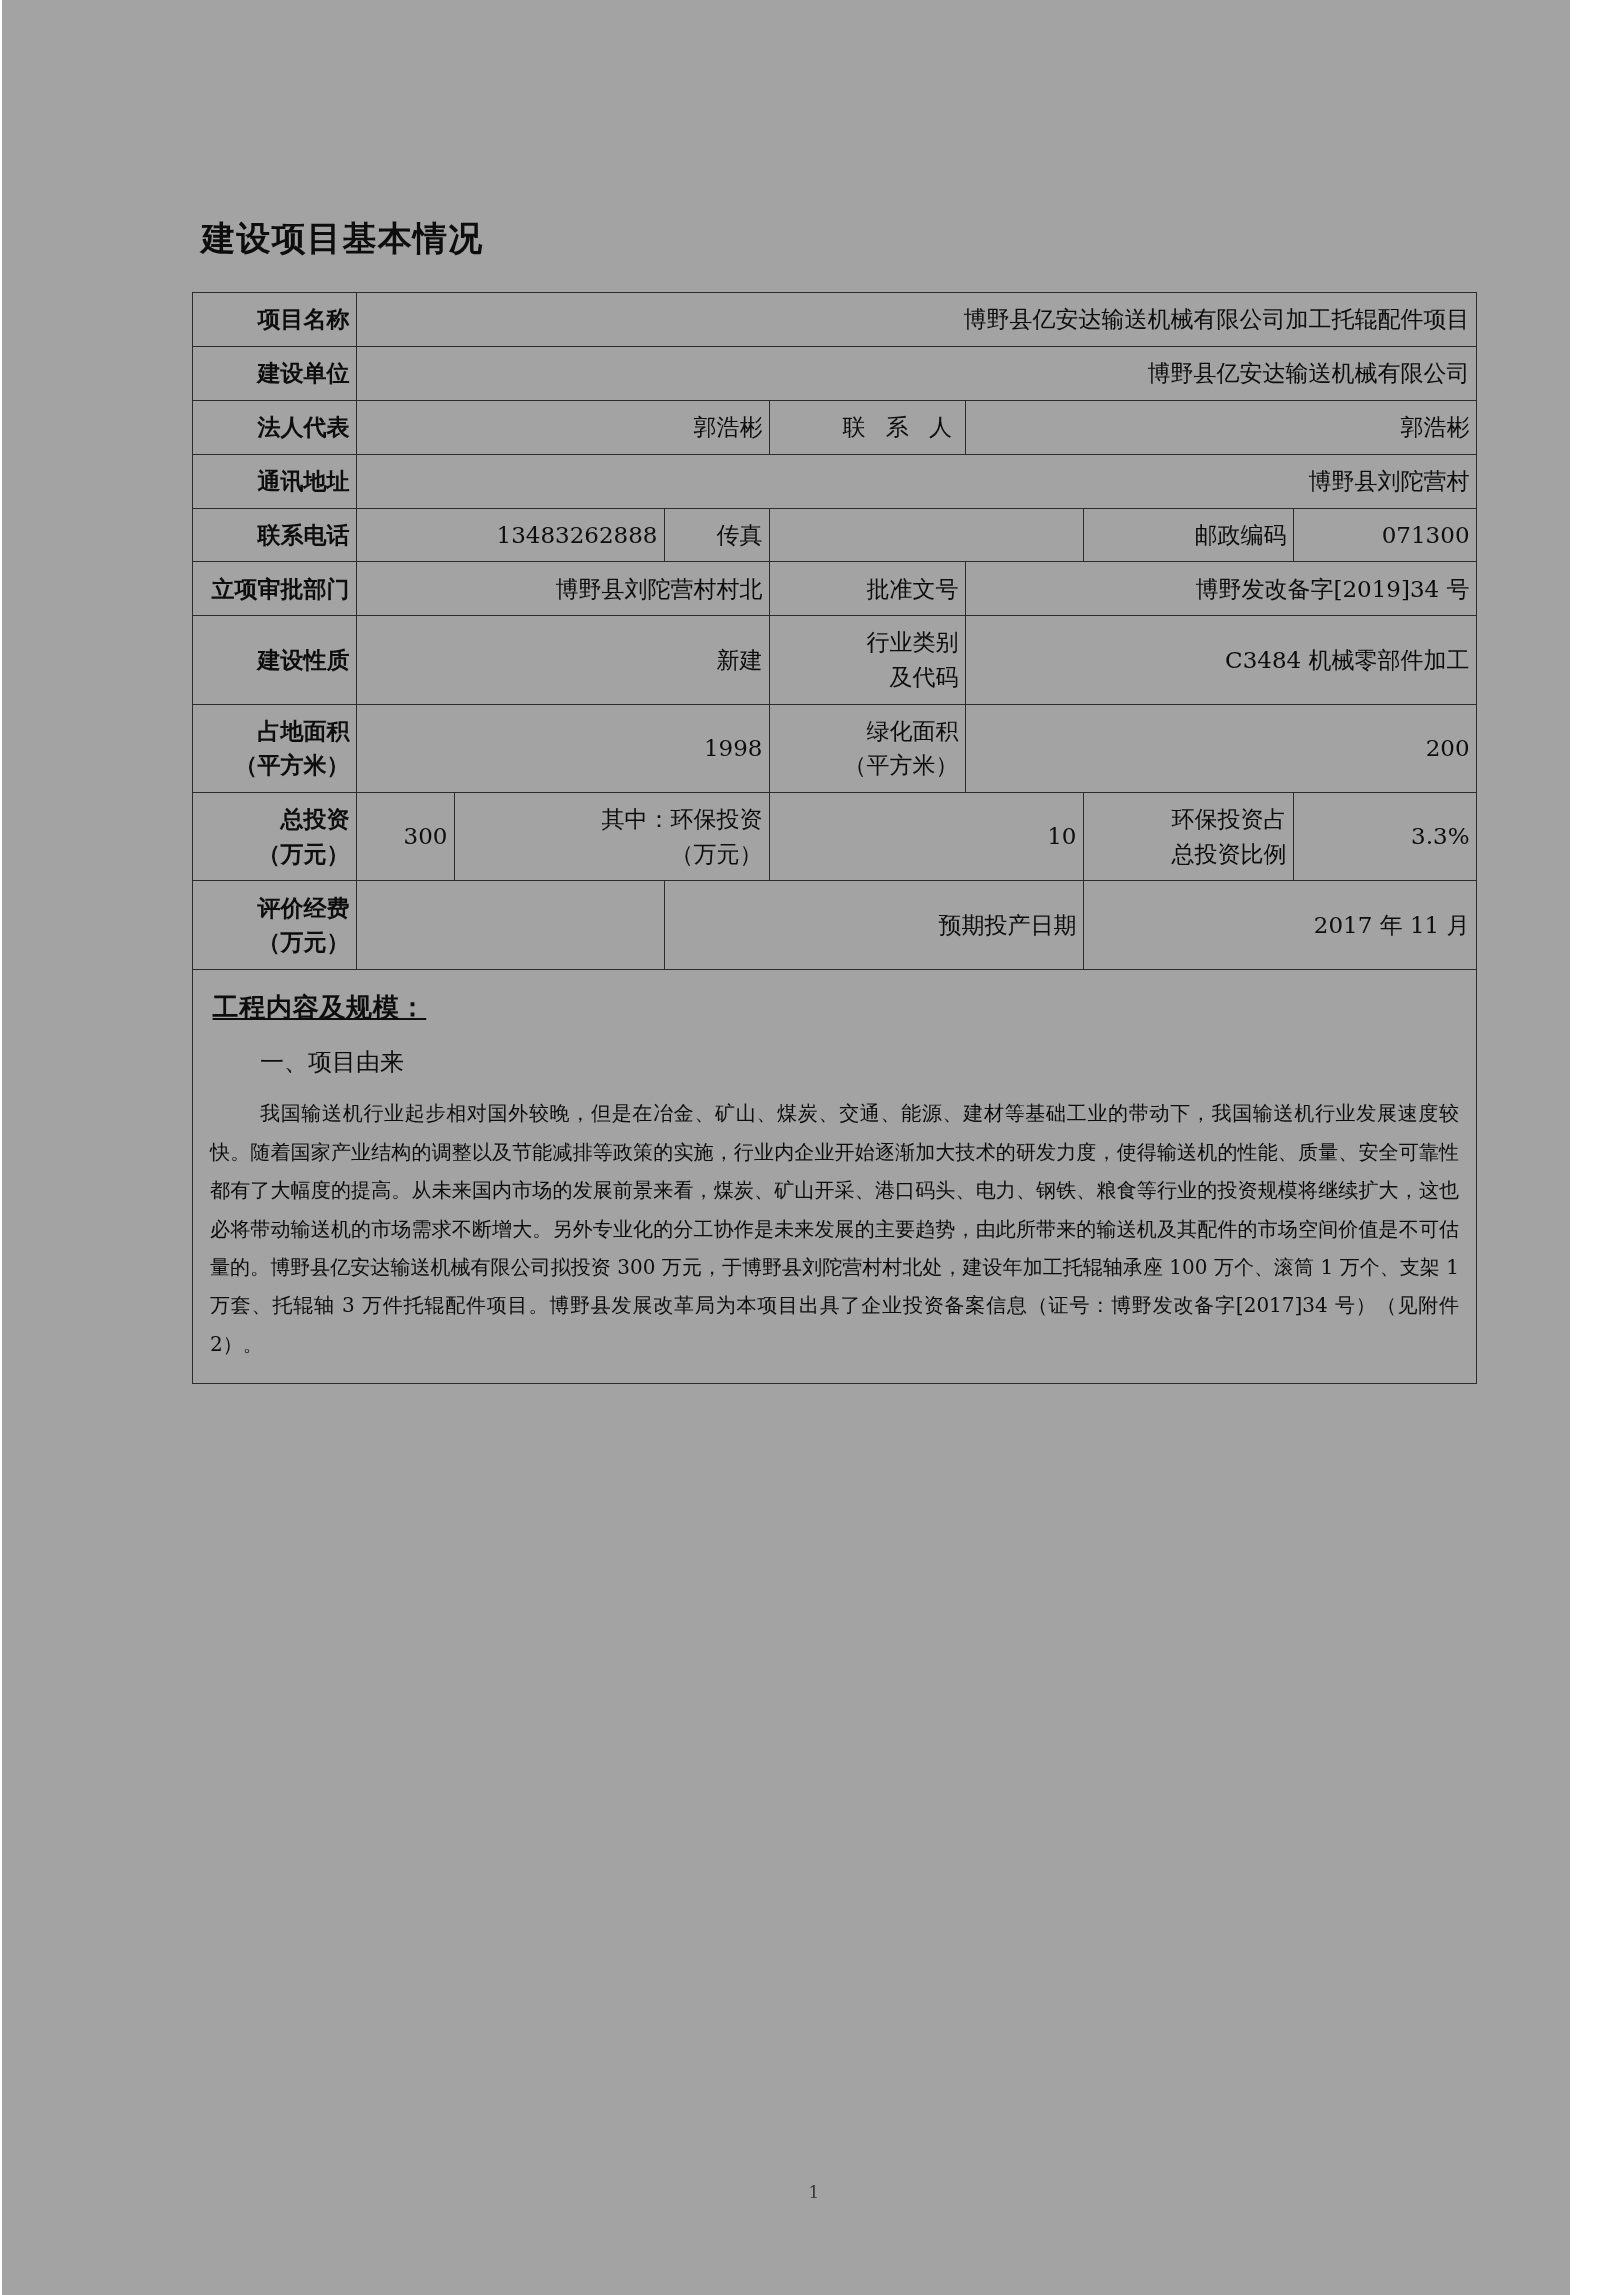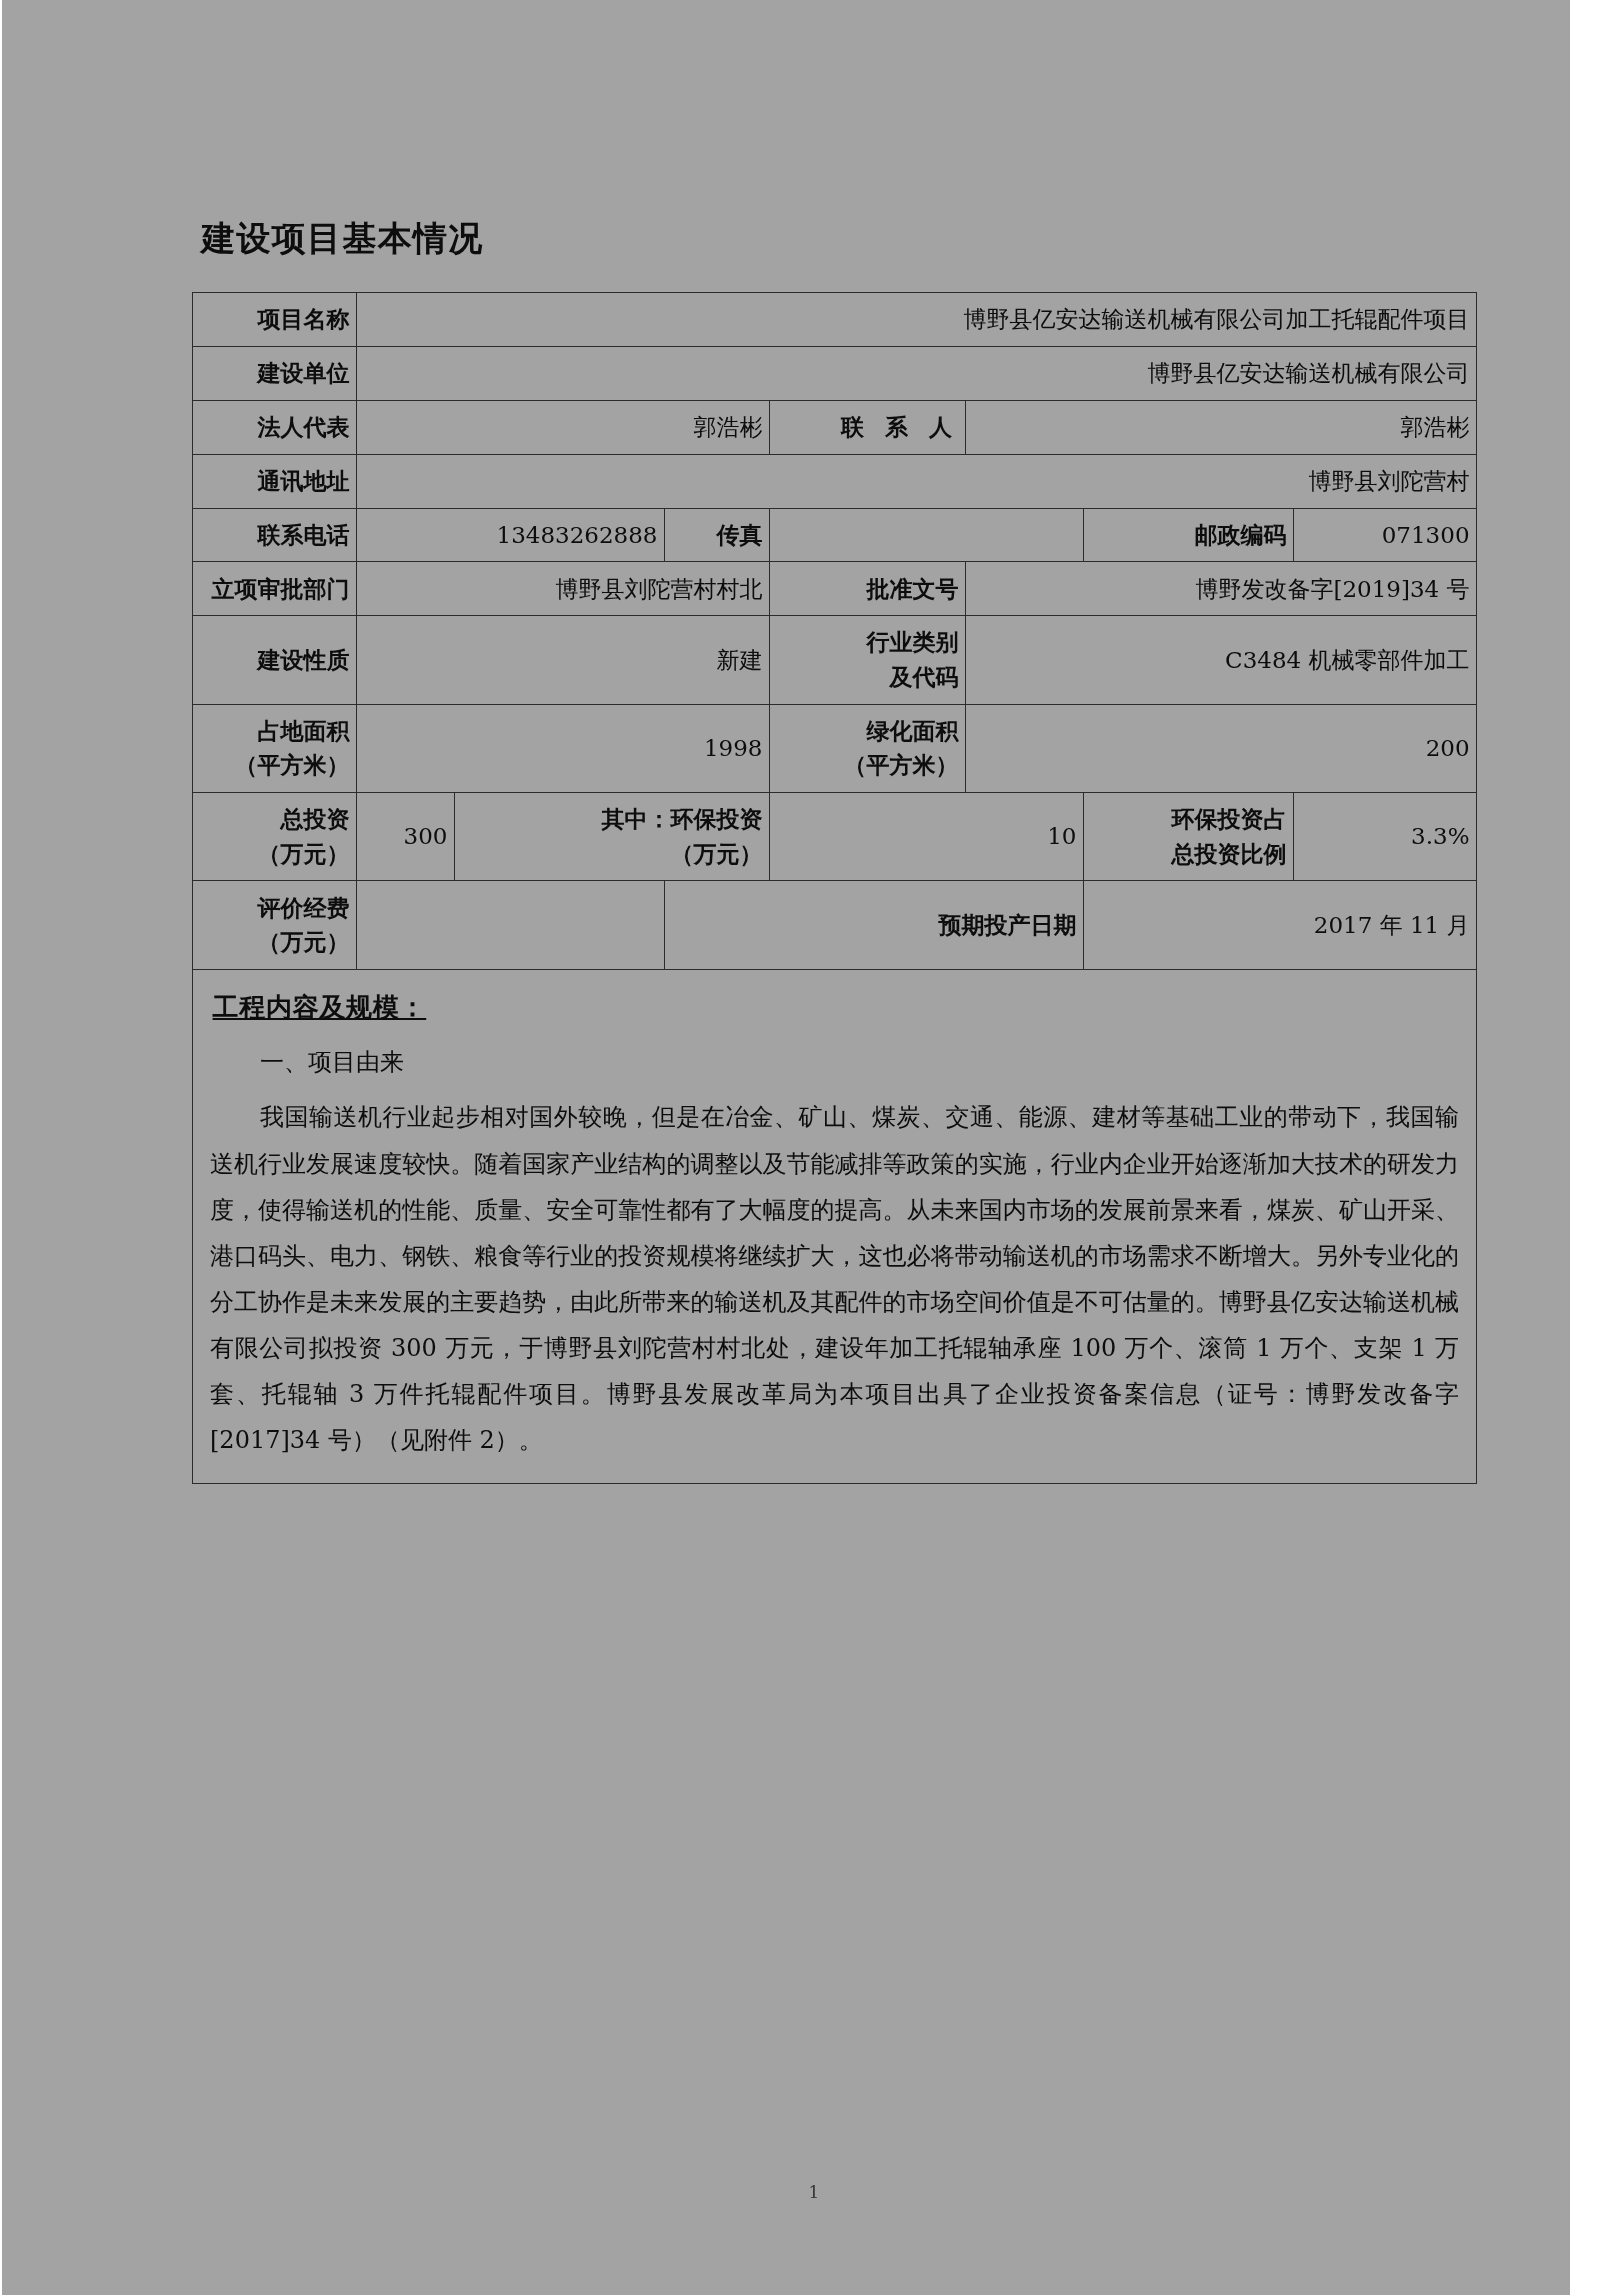--- a/index.html
+++ b/index.html
@@ -47,21 +47,21 @@
     padding: 9.2px 6.5px;
     text-align: right;
     vertical-align: middle;
     font-family: "DejaVu Serif", "Liberation Serif", serif;
   }
   td.label {
     font-weight: bold;
     white-space: nowrap;
   }
   td.label2 {
-    font-weight: bold;
+    font-weight: normal;
     margin-top: 48px;
   }
   td.val {
     font-weight: normal;
   }
   .sp {
     letter-spacing: 6.5px;
   }
   .body-cell {
     text-align: left !important;
@@ -72,21 +72,21 @@
     font-weight: bold;
     margin: 6.5px 0 17px 2.6px;
     letter-spacing: 0.7px;
     text-decoration: underline;
   }
   .sub-title {
     font-size: 24px;
     margin: 0 0 14.4px 50px;
   }
   .para {
-    font-size: 24px;
+    font-size: 20px;
     line-height: 1.92;
     text-align: justify;
     text-justify: inter-ideograph;
     text-indent: 50px;
     margin: 0;
   }
   .footer-num {
     position: absolute;
     left: 0;
     top: 2182px;

